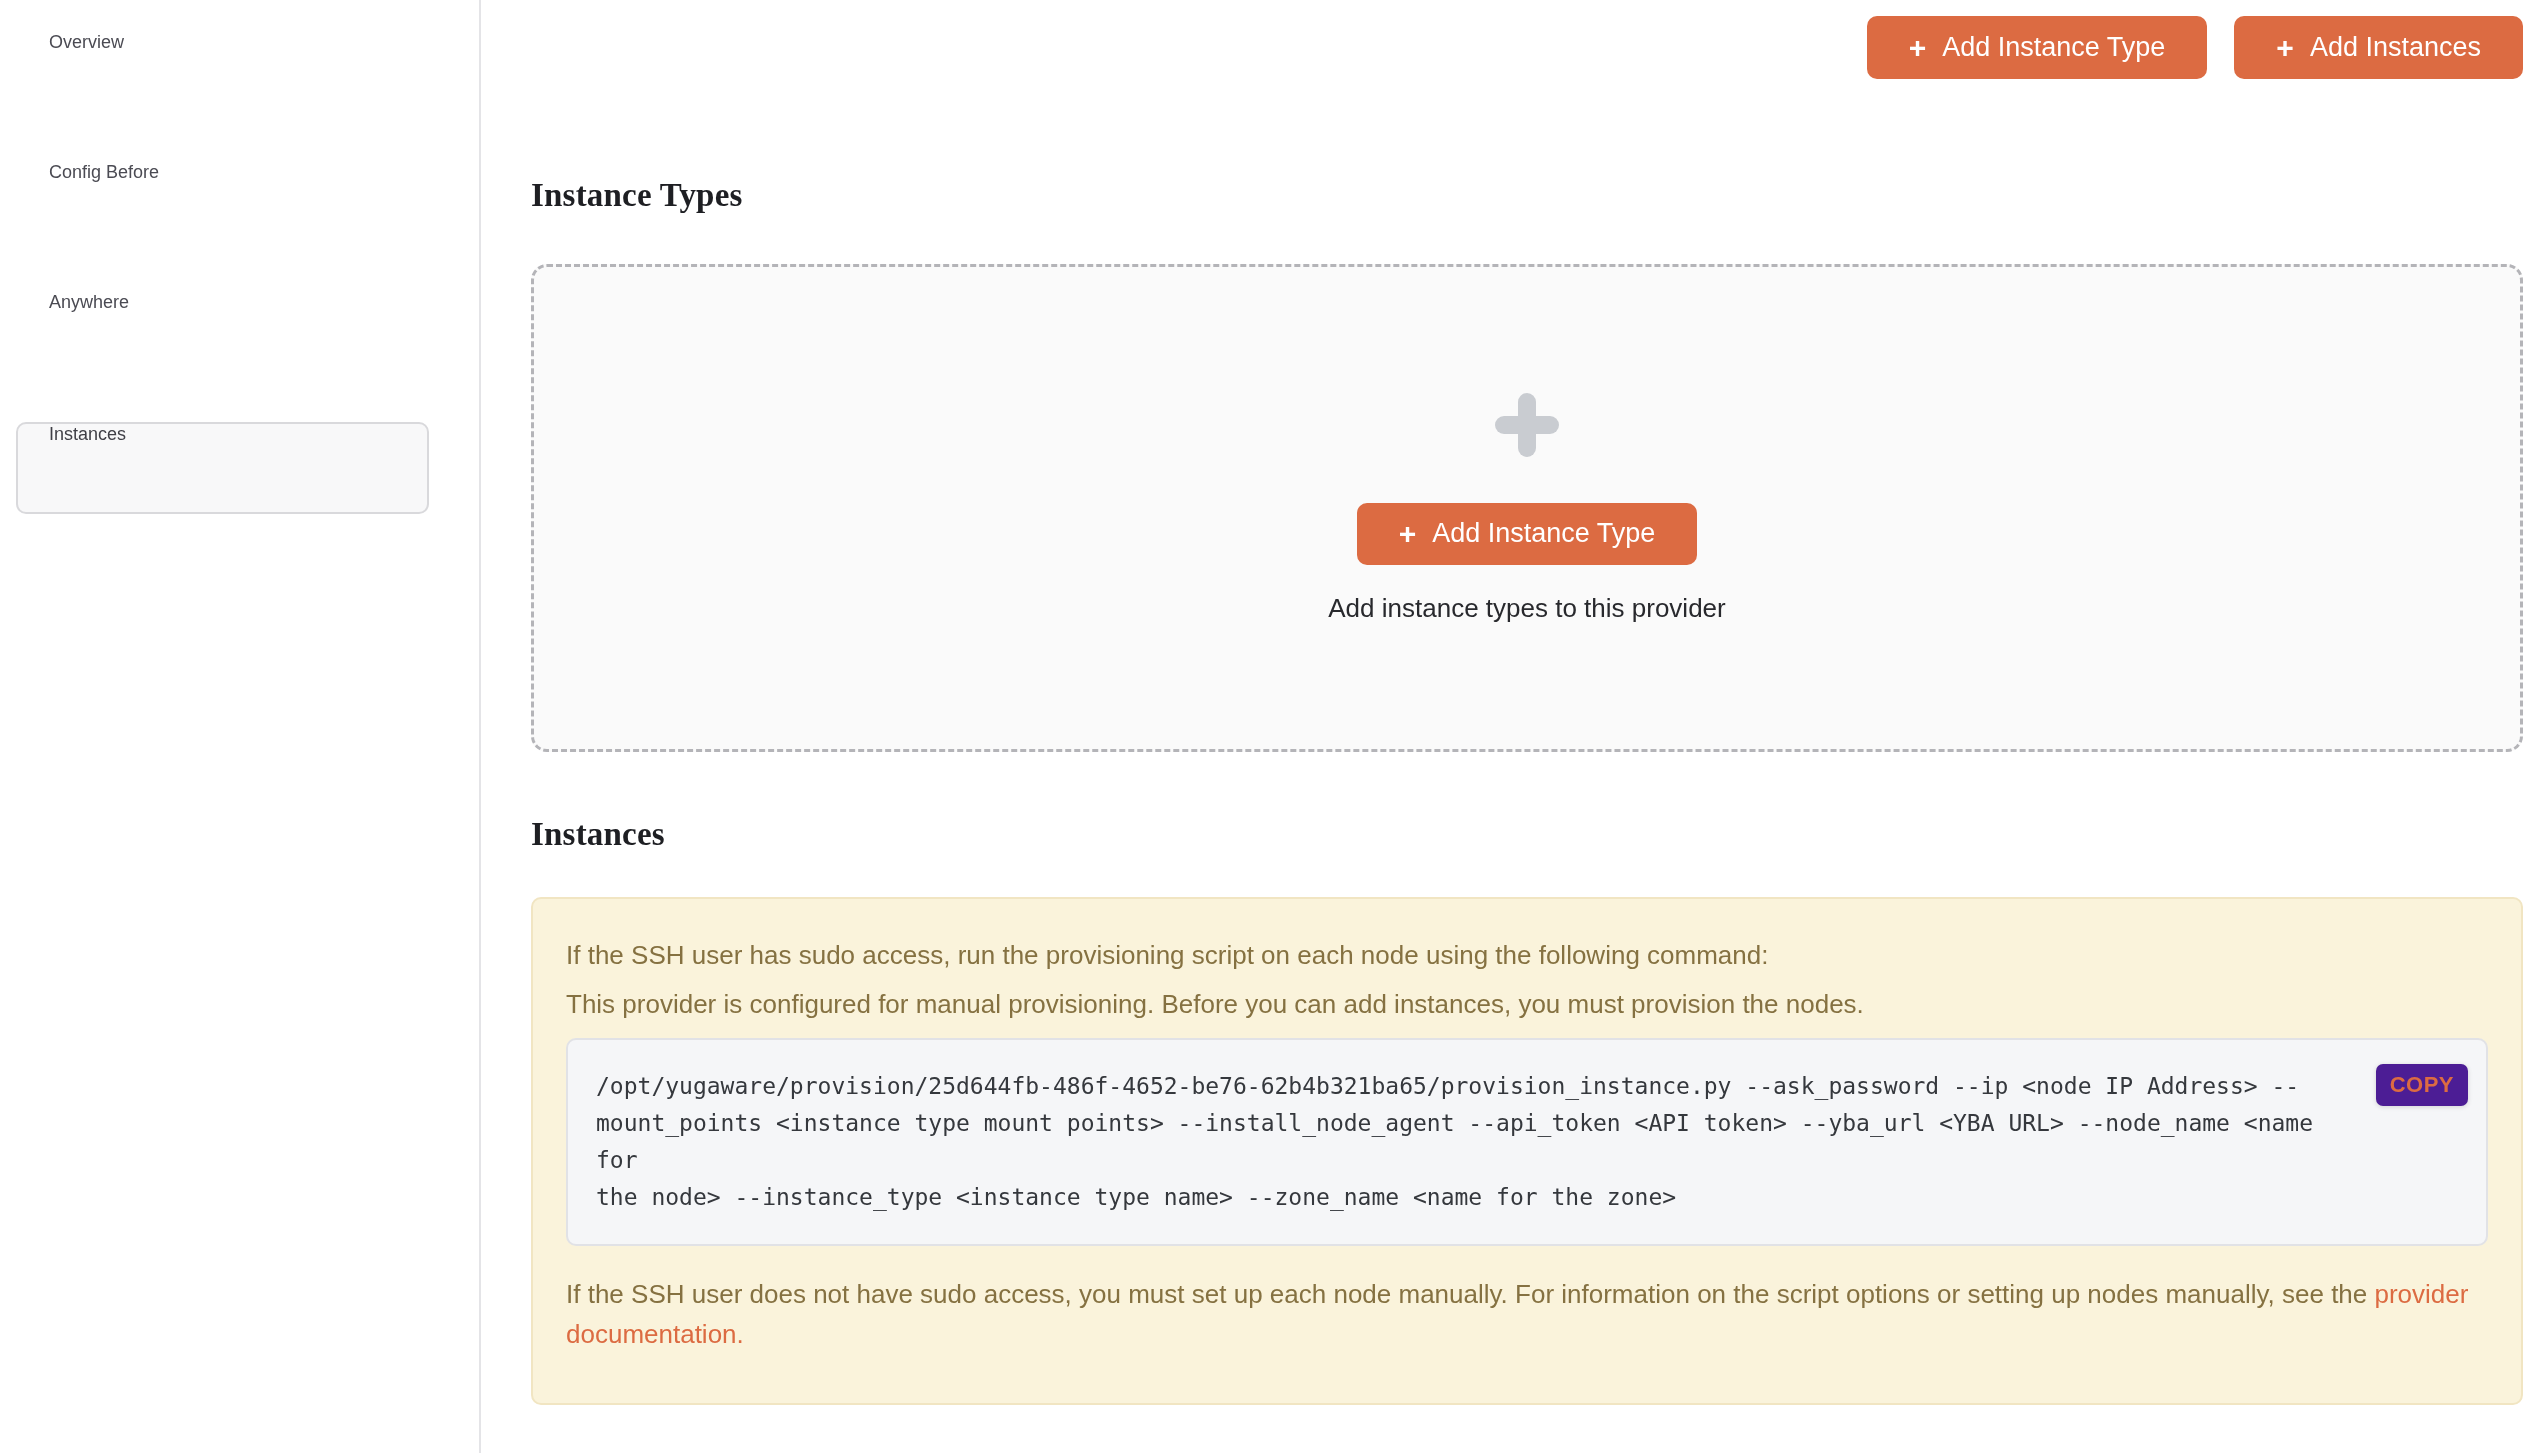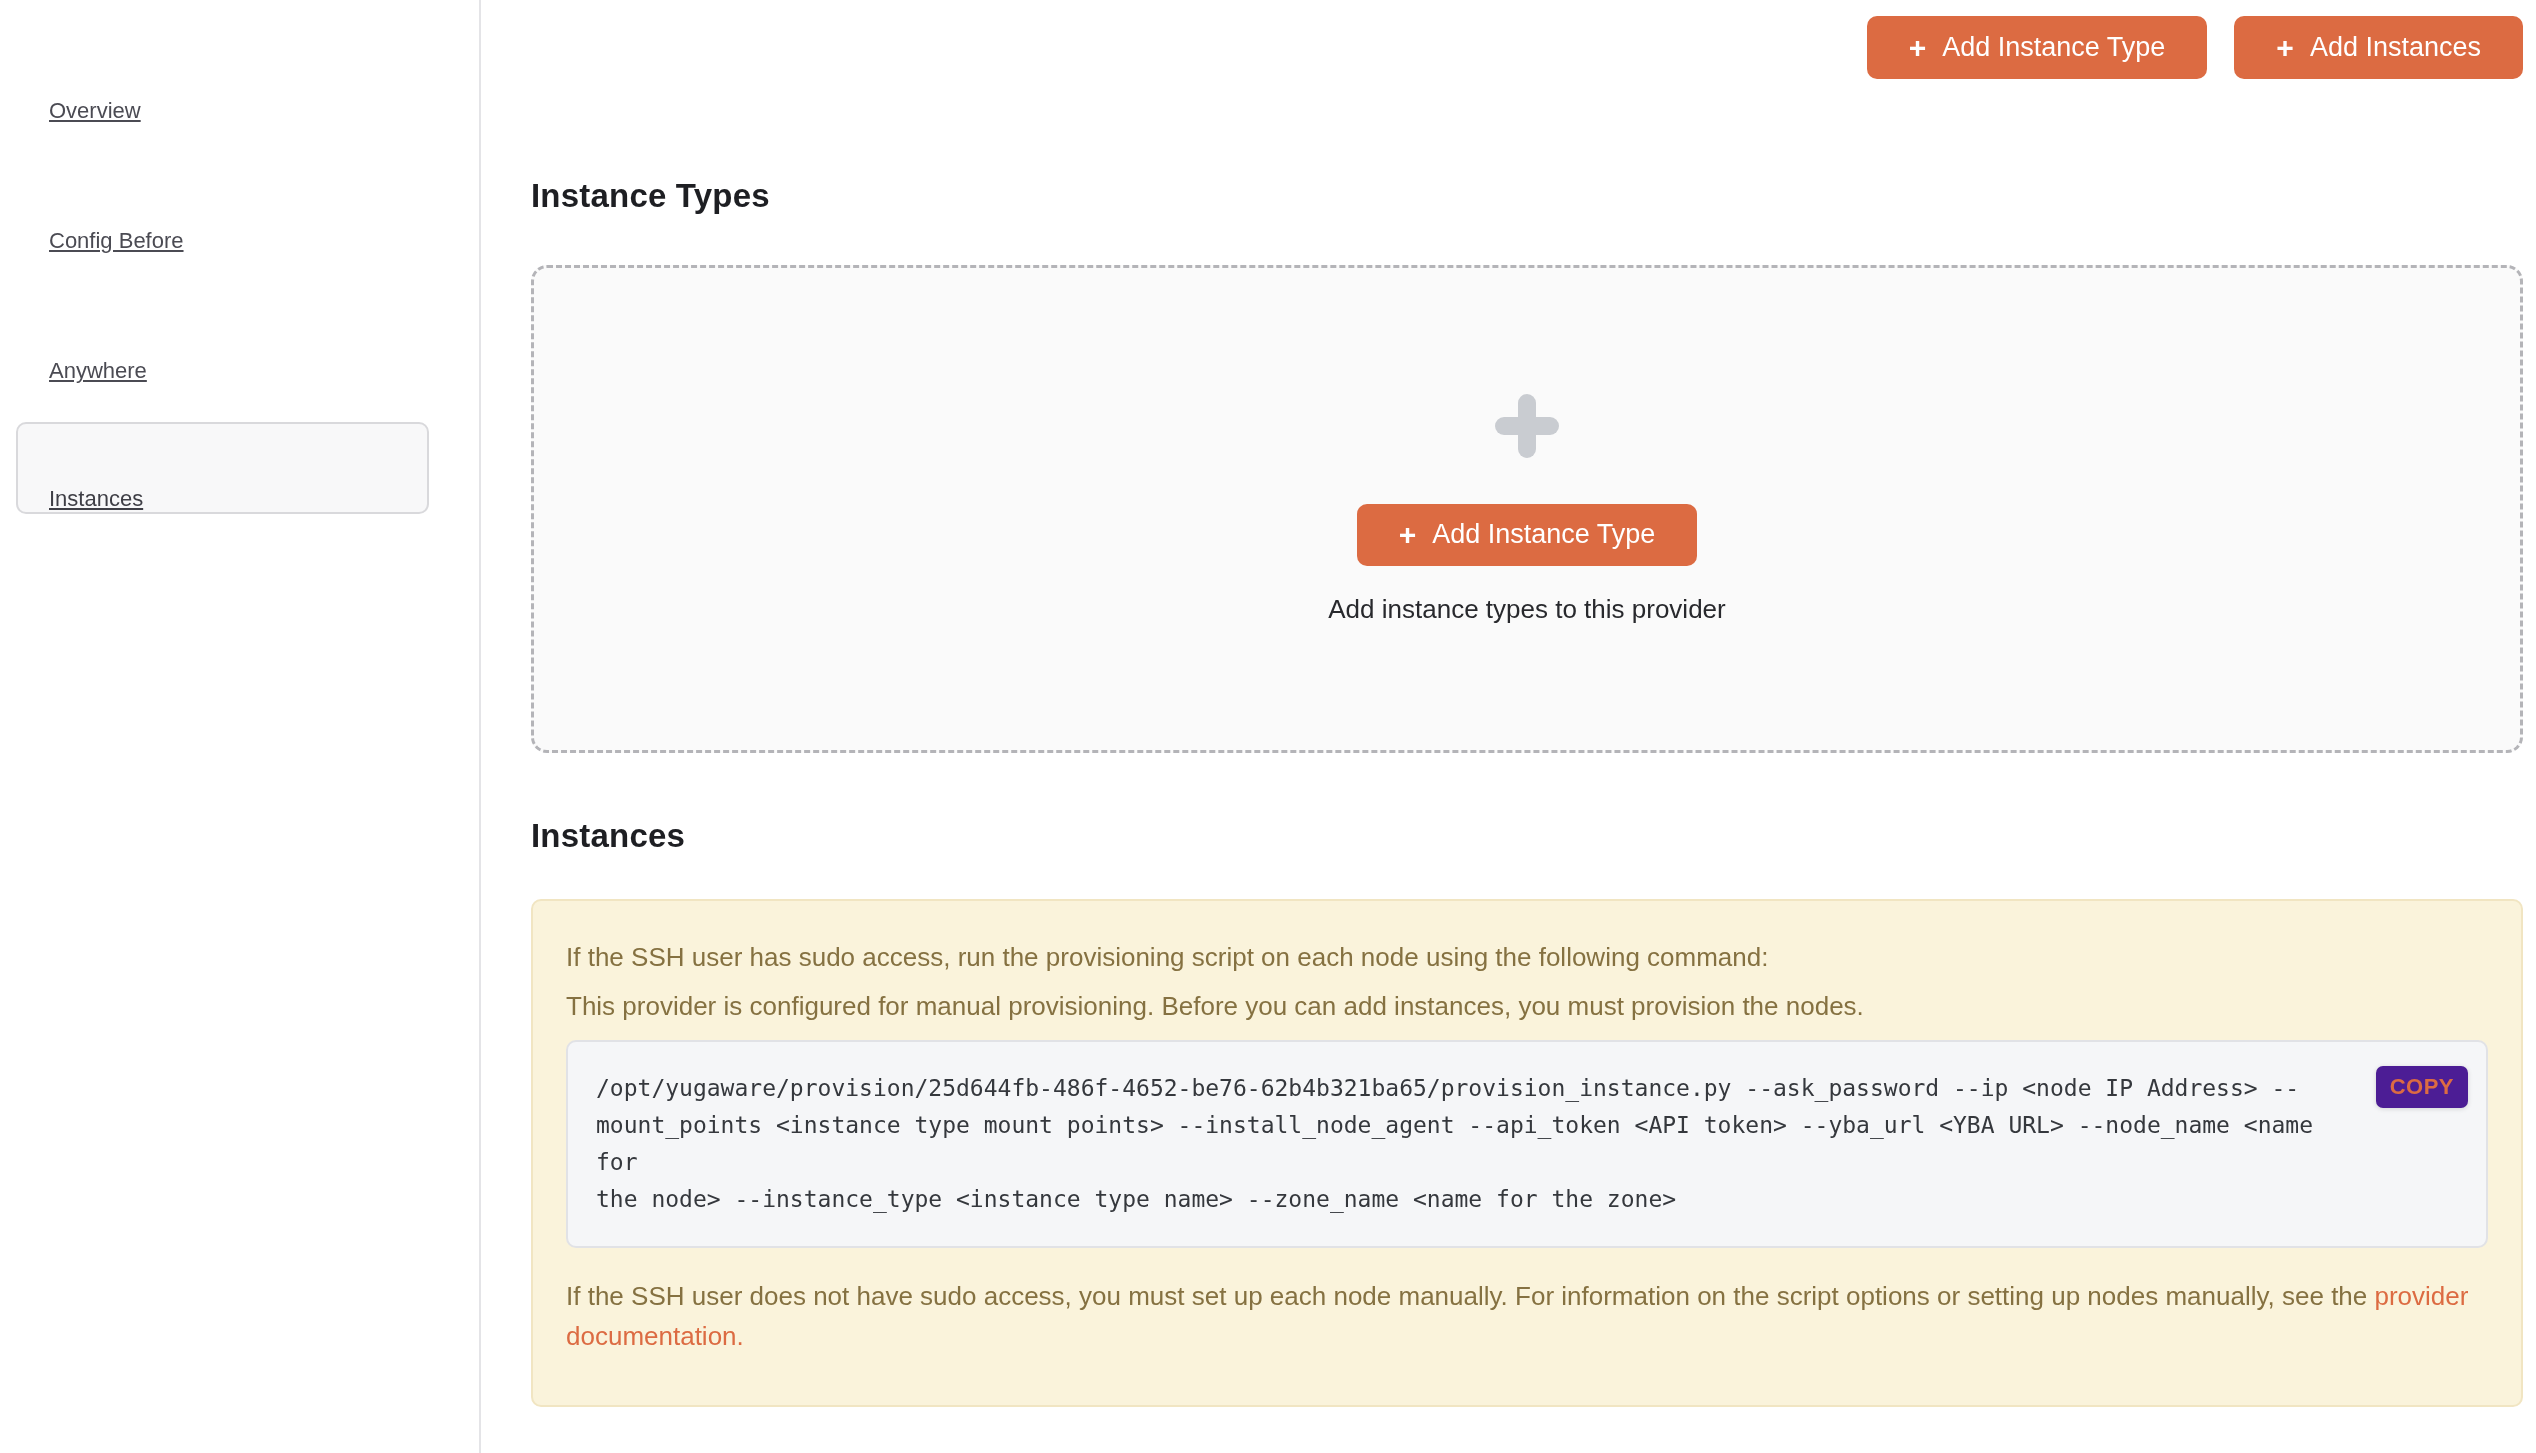--- a/index.html
+++ b/index.html
@@ -8,23 +8,23 @@
 
   .app { display: flex; width: 2536px; height: 1454px; }
 
   
   .sidebar {
     width: 481px; min-width: 481px; height: 100%;
     background: #ffffff; border-right: 2px solid #e4e4e7;
     padding-top: 32px;
   }
   .nav-item {
-    height: 92px; display: flex; align-items: flex-end;
+    height: 92px; display: flex; align-items: flex-start;
     padding-left: 49px; margin-bottom: 38px;
-    font-size: 22px; color: #4b4b53; cursor: pointer; text-decoration: underline;
+    font-size: 18px; color: #4b4b53; cursor: pointer;
   }
   .nav-item.selected {
     border: 2px solid #d9d9dc; background: #f8f8f9; border-radius: 10px;
     margin-left: 16px; margin-right: 50px; padding-left: 31px;
     color: #3f3f46;
   }
 
   
   .main { flex: 1; padding: 0 15px 0 50px; }
 
@@ -33,21 +33,21 @@
   }
   .btn {
     display: inline-flex; align-items: center; justify-content: center;
     height: 63px; padding: 0 42px; border: none; border-radius: 10px;
     background: #dc6b42; color: #ffffff; font-size: 27px;
     font-family: "Liberation Sans", sans-serif; cursor: pointer; white-space: nowrap;
   }
   .btn .plus { font-size: 30px; font-weight: 700; margin-right: 16px; line-height: 1; }
 
   .section-title {
-    font-size: 33px; font-weight: 700; color: #1e1f23; letter-spacing: 0.2px;
+    font-size: 33px; font-weight: 700; color: #1e1f23; letter-spacing: 0.2px; font-family: Liberation Serif, serif;
   }
   .title-instance-types { margin-top: 98px; }
   .title-instances { margin-top: 64px; }
 
   
   .empty-panel {
     margin-top: 50px; height: 488px; width: 100%;
     border: 3px dashed #b4b4b8; border-radius: 16px; background: #fafafa;
     display: flex; flex-direction: column; align-items: center; justify-content: center;
   }

